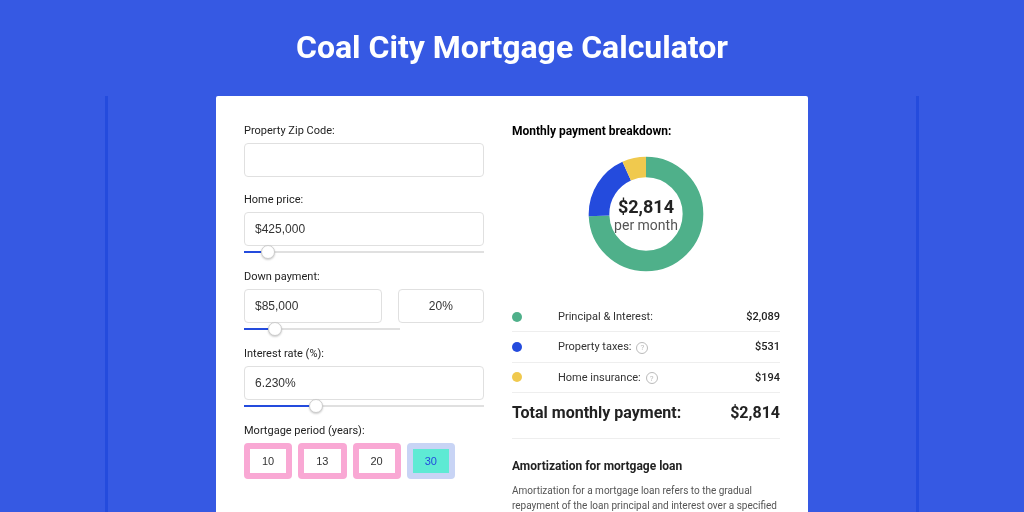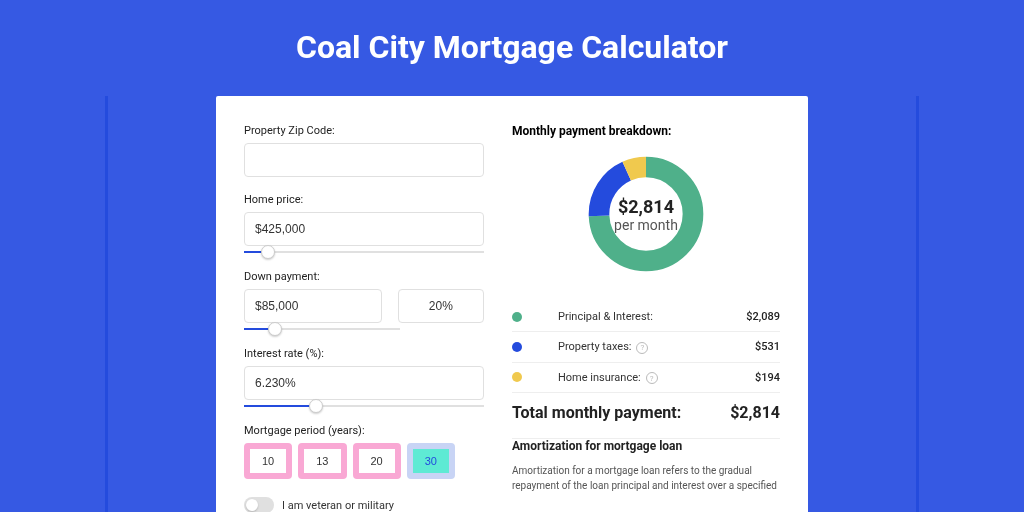--- a/index.html
+++ b/index.html
@@ -35,21 +35,21 @@
 .donut-sub{font-size:14px;color:#555;}
 .legend{list-style:none;}
 .legend li{display:flex;align-items:center;padding:8px 0;border-bottom:1px solid #eee;font-size:11px;gap:28px;}
 .legend li:last-of-type{border-bottom:1px solid #eee;}
 .legend .dot{width:10px;height:10px;border-radius:50%;margin-right:8px;flex:none;}
 .legend .leg-label{flex:1;color:#333;}
 .legend .leg-val{color:#222;font-weight:500;}
 .total-row{display:flex;align-items:center;padding:10px 0;font-size:16px;font-weight:700;color:#222;}
 .total-row .tlabel{flex:1;}
 .info-icon{display:inline-flex;width:12px;height:12px;border:1px solid #bbb;border-radius:50%;color:#bbb;font-size:8px;align-items:center;justify-content:center;margin-left:5px;cursor:pointer;}
-.amort-block{border-top:1px solid #eee;margin-top:6px;padding-top:0;}
+.amort-block{border-top:1px solid #eee;margin-top:6px;padding-top:20px;}
 .amort-title{font-size:12px;font-weight:700;color:#222;margin-bottom:10px;}
 .amort-text{font-size:10px;color:#555;line-height:1.5;}
 .group{margin-bottom:8px;}
 </style>
 </head>
 <body>
 
 <h1 class="page-title">Coal City Mortgage Calculator</h1>
 
 <div class="inner-border">
@@ -98,26 +98,20 @@
     <div class="group">
       <label class="form-label">Mortgage period (years):</label>
       <div class="period-row" id="period-row">
             <button class="period-btn">10</button>
             <button class="period-btn">13</button>
             <button class="period-btn">20</button>
             <button class="period-btn active">30</button>
           </div>
     </div>
 
-    <div class="toggle-row">
-      <div class="toggle">
-            <div class="toggle-knob"></div>
-          </div>
-      <span class="toggle-label">I am veteran or military</span>
-    </div>
 
   </div>
 
   <div class="results-col">
     <div class="section-title">Monthly payment breakdown:</div>
 
     <div class="donut-wrap">
       <div class="donut">
         <svg viewBox="0 0 42 42" id="donut-svg">
               <circle cx="21" cy="21" r="15.915" fill="transparent" stroke="#4fb08a" stroke-width="7" stroke-dasharray="74.23365739449224 25.763236769270875" stroke-dashoffset="0"></circle>

